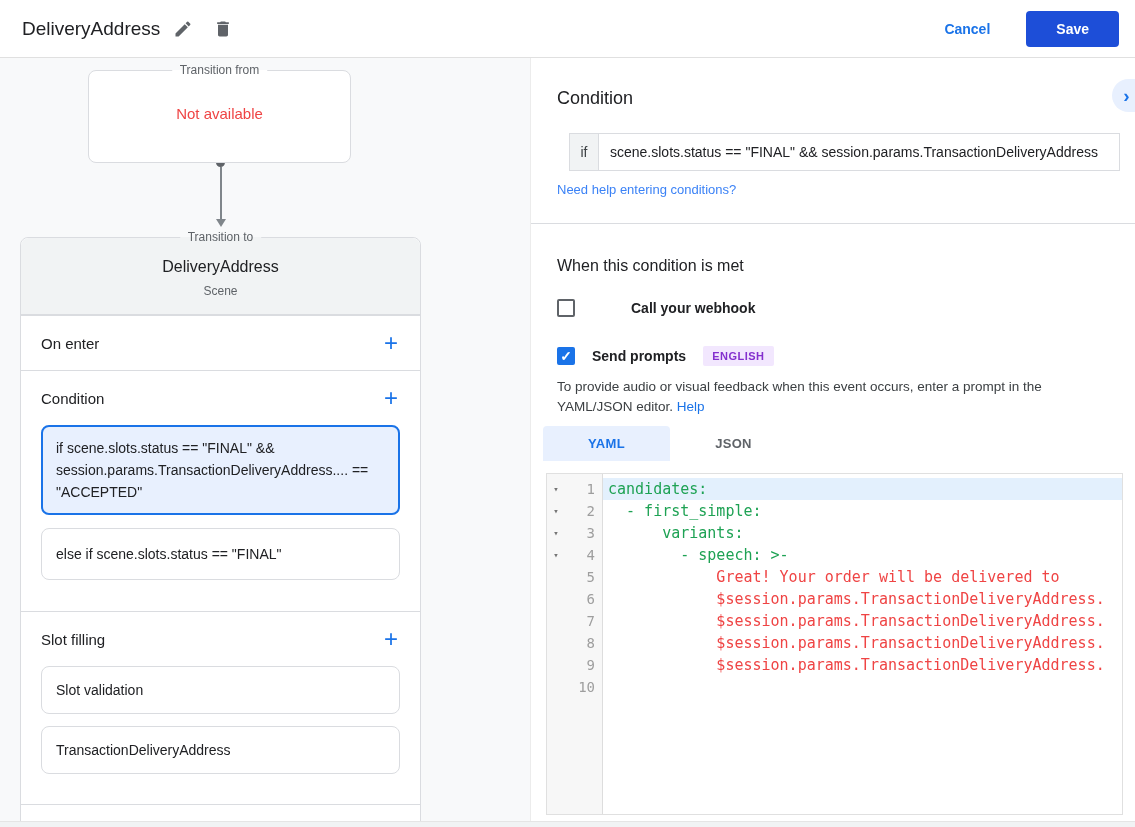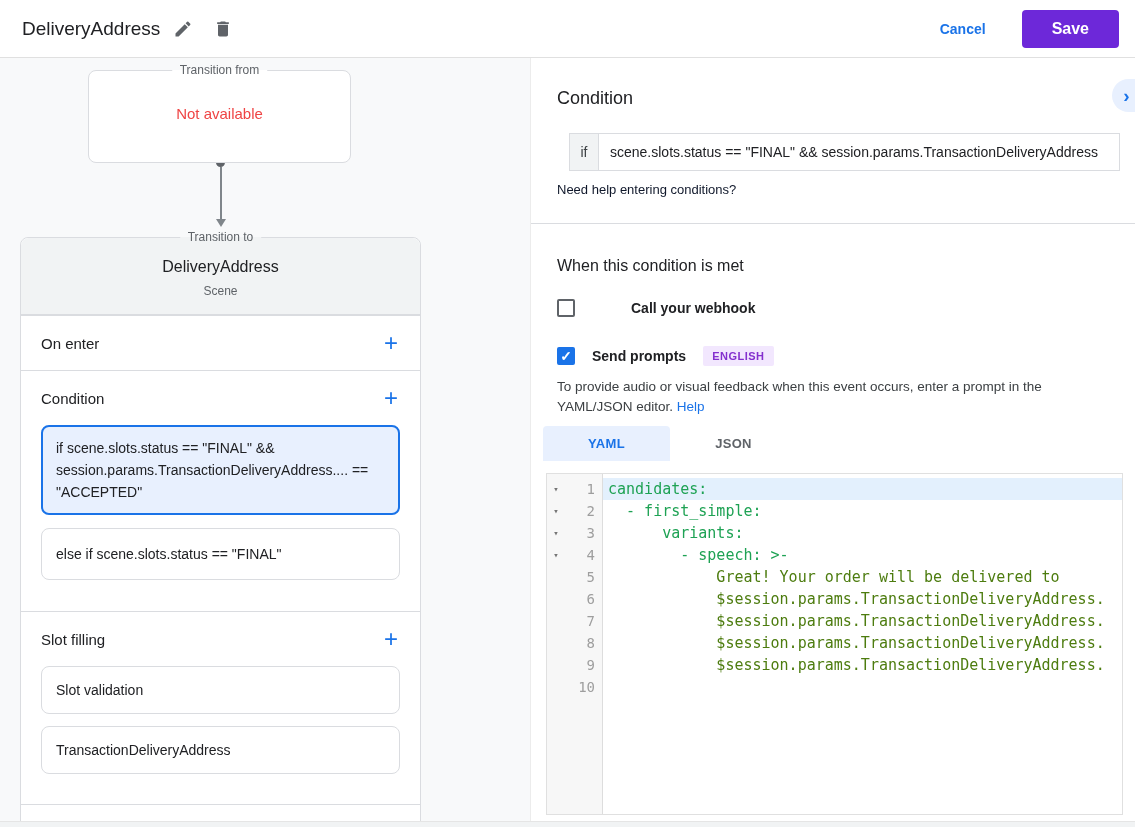--- a/index.html
+++ b/index.html
@@ -9,22 +9,22 @@
   
   .topbar { height:58px; background:#fff; border-bottom:1px solid #e0e0e0;
     display:flex; align-items:center; padding:0 16px 0 22px; }
   .page-title { font-size:19px; color:#202124; }
   .icon-btn { width:34px; height:34px; display:flex; align-items:center; justify-content:center;
     border:none; background:transparent; cursor:pointer; margin-left:6px; }
   .icon-btn svg { fill:#5f6368; }
   .topbar-spacer { flex:1; }
   .cancel-btn { color:#1a73e8; background:transparent; border:none; font-size:14px;
     font-weight:bold; padding:8px 16px; margin-right:20px; cursor:pointer; font-family:inherit; }
-  .save-btn { background:#6d28d9; color:#fff; border:none; border-radius:4px;
-    font-size:16px; font-weight:bold; padding:10px 30px; cursor:pointer; font-family:inherit; }
+  .save-btn { background:#1d4ed8; color:#fff; border:none; border-radius:4px;
+    font-size:14px; font-weight:bold; padding:10px 30px; cursor:pointer; font-family:inherit; }
 
   
   .main { display:flex; height:769px; overflow:hidden; }
   .left-pane { width:530px; background:#f8f9fa; position:relative; flex-shrink:0; }
   .right-pane { flex:1; background:#fff; position:relative; border-left:1px solid #ececec; }
 
   
   .tf-box { position:relative; margin:12px 0 0 88px; width:263px; height:93px;
     background:#fff; border:1px solid #dadce0; border-radius:8px;
     display:flex; align-items:center; justify-content:center; }
@@ -69,21 +69,21 @@
     background:#e8f0fe; border:none; border-radius:17px 0 0 17px; cursor:pointer;
     color:#1a73e8; font-size:19px; font-weight:bold; line-height:30px; text-align:center;
     padding:0 0 0 6px; }
   .if-row { display:flex; margin:24px 15px 0 26px; height:38px; }
   .if-chip { width:29px; background:#f1f3f4; border:1px solid #dadce0; border-right:none;
     display:flex; align-items:center; justify-content:center; font-size:14px; color:#3c4043;margin-left:12px; }
   .if-input { flex:1; border:1px solid #dadce0; padding:0 11px; font-size:14px;
     color:#202124; font-family:inherit; outline:none; background:#fff;
     white-space:nowrap; overflow:hidden; text-overflow:clip; border-radius:0; }
   .help-link { display:inline-block; margin:11px 0 0 26px; font-size:13px;
-    color:#0f172a; text-decoration:none; }
+    color:#3b82f6; text-decoration:none; }
   .h-divider { border-top:1px solid #dadce0; margin-top:25px; }
 
   
   .when-title { font-size:16px; font-weight:400; color:#202124; margin:33px 0 0 26px; }
   .check-row { display:flex; align-items:center; margin-left:26px; }
   .check-row.webhook { margin-top:24px;gap:39px; }
   .check-row.prompts { margin-top:29px; }
   .checkbox { width:18px; height:18px; border:2px solid #5f6368; border-radius:2px;
     background:#fff; margin-right:17px; cursor:pointer; flex-shrink:0;
     display:flex; align-items:center; justify-content:center; }
@@ -103,21 +103,21 @@
   .tab.active { background:#e8f0fe; color:#1a73e8; border-radius:4px 4px 0 0; }
   .editor { display:flex; margin:12px 12px 0 15px; height:342px; overflow:hidden;
     border:1px solid #e0e0e0; background:#fff;
     font-family:"DejaVu Sans Mono", monospace; font-size:15px; line-height:22px; }
   .gutter { width:56px; background:#f7f7f7; border-right:1px solid #dddddd;
     padding-top:4px; flex-shrink:0; }
   .gutter-line { display:flex; height:22px; align-items:center; }
   .fold-arrow { width:18px; text-align:center; font-size:9px; color:#757575; cursor:pointer; }
   .lnum { flex:1; text-align:right; padding-right:7px; font-size:14px; color:#9e9e9e; }
   .code-area { flex:1; padding-top:4px; overflow:hidden; cursor:text; }
-  .code-line { height:22px; white-space:pre; padding-left:5px; color:#4d7c0f; }
+  .code-line { height:22px; white-space:pre; padding-left:5px; color:#ef4444; }
   .code-line.key { color:#1ea254; }
   .code-line.active { background:#e3f0fd; }
 
   .bottom-strip { position:absolute; left:0; right:0; bottom:0; height:6px;
     background:#f1f3f4; border-top:1px solid #e5e5e5; z-index:5; }
 </style>
 </head>
 <body>
 
 <div class="topbar">

